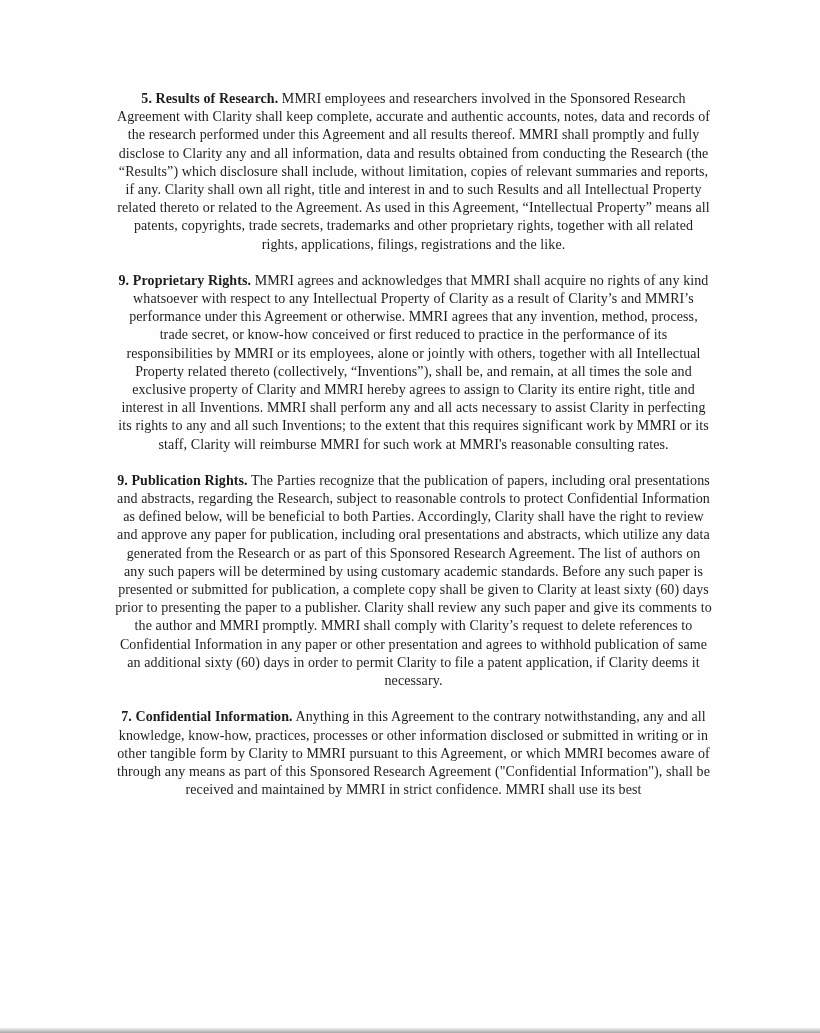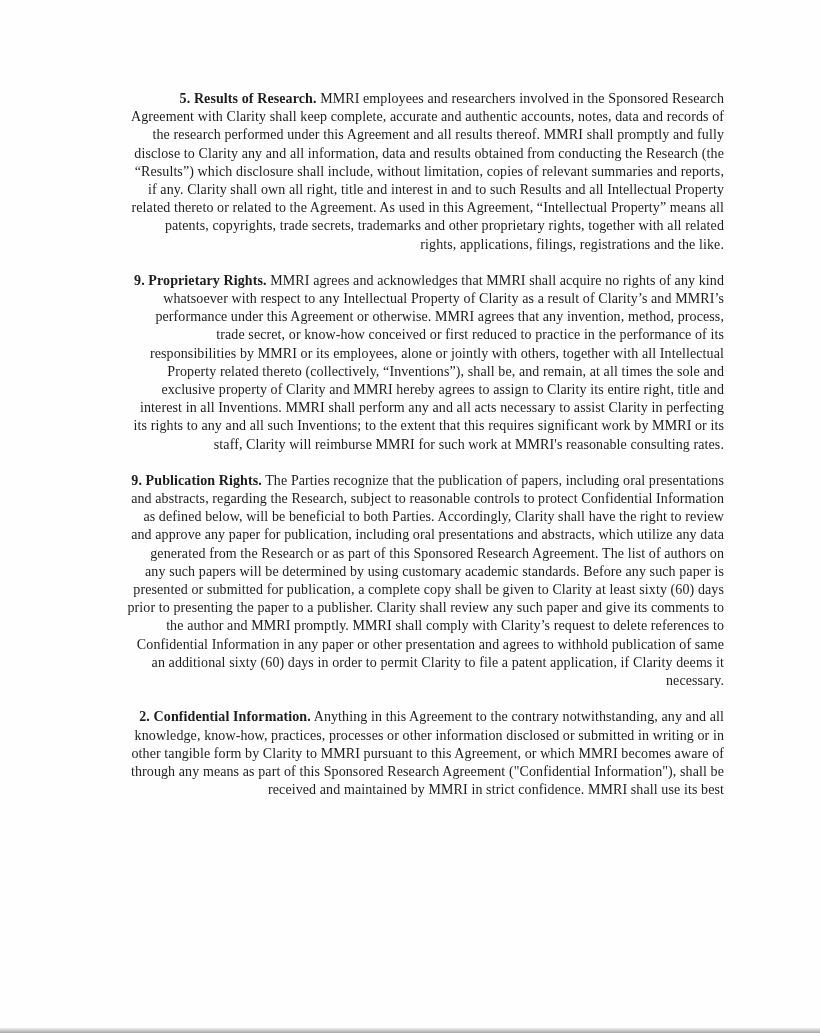--- a/index.html
+++ b/index.html
@@ -17,23 +17,22 @@
     inset: 0;
     background: #fefefe;
   }
   .text-block {
     position: absolute;
     left: 115px;
     top: 90px;
     width: 597px;
     font-size: 14px;
     line-height: 18.2px;
-    text-align: right;
+    text-align: center;
     letter-spacing: 0.1px;
-    margin-left: 12px;
   }
   .para {
     margin: 0 0 18px 0;
   }
   .lead {
     font-weight: bold;
   }
   .scan-edge-bottom {
     position: absolute;
     left: 0;
@@ -58,19 +57,19 @@
       <span class="lead">9.  Proprietary Rights.</span>
       <span>MMRI agrees and acknowledges that MMRI shall acquire no rights of any kind whatsoever with respect to any Intellectual Property of Clarity as a result of Clarity’s and MMRI’s performance under this Agreement or otherwise. MMRI agrees that any invention, method, process, trade secret, or know-how conceived or first reduced to practice in the performance of its responsibilities by MMRI or its employees, alone or jointly with others, together with all Intellectual Property related thereto (collectively, “Inventions”), shall be, and remain, at all times the sole and exclusive property of Clarity and MMRI hereby agrees to assign to Clarity its entire right, title and interest in all Inventions.  MMRI shall perform any and all acts necessary to assist Clarity in perfecting its rights to any and all such Inventions; to the extent that this requires significant work by MMRI or its staff, Clarity will reimburse MMRI for such work at MMRI's reasonable consulting rates.</span>
     </p>
 
     <p class="para">
       <span class="lead">9.  Publication Rights.</span>
       <span>The Parties recognize that the publication of papers, including oral presentations and abstracts, regarding the Research, subject to reasonable controls to protect Confidential Information as defined below, will be beneficial to both Parties. Accordingly, Clarity shall have the right to review and approve any paper for publication, including oral presentations and abstracts, which utilize any data generated from the Research or as part of this Sponsored Research Agreement.  The list of authors on any such papers will be determined by using customary academic standards.  Before any such paper is presented or submitted for publication, a complete copy shall be given to Clarity at least sixty (60) days prior to presenting the paper to a publisher.  Clarity shall review any such paper and give its comments to the author and MMRI promptly. MMRI shall comply with Clarity’s request to delete references to Confidential Information in any paper or other presentation and agrees to withhold publication of same an additional sixty (60) days in order to permit Clarity to file a patent application, if Clarity deems it necessary.</span>
     </p>
 
     <p class="para">
-      <span class="lead">2.  Confidential Information.</span>
+      <span class="lead">7.  Confidential Information.</span>
       <span>Anything in this Agreement to the contrary notwithstanding, any and all knowledge, know-how, practices, processes or other information disclosed or submitted in writing or in other tangible form by Clarity to MMRI pursuant to this Agreement, or which MMRI becomes aware of through any means as part of this Sponsored Research Agreement ("Confidential Information"), shall be received and maintained by MMRI in strict confidence.  MMRI shall use its best</span>
     </p>
 
   </div>
   <div class="scan-edge-bottom"></div>
 </div>
 
 </body></html>

